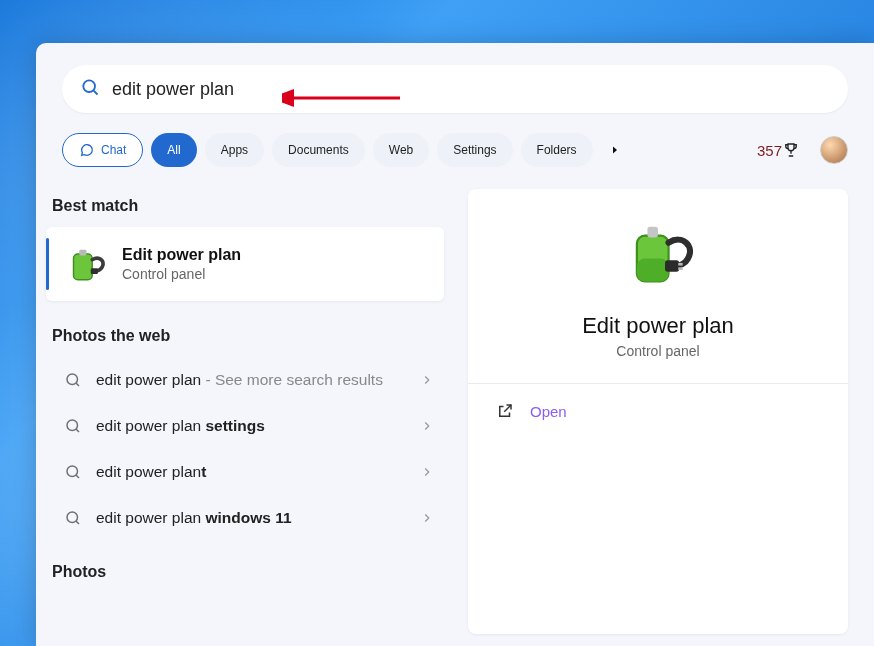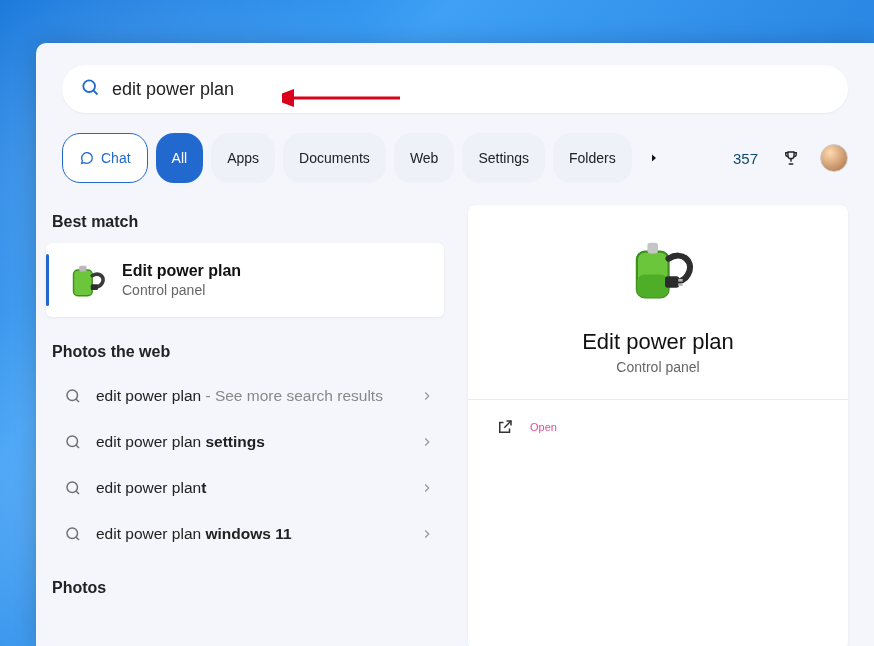--- a/index.html
+++ b/index.html
@@ -45,29 +45,29 @@
     background:transparent;
   }
   .arrow {
     position:absolute; left:246px; top:44px; pointer-events:none;
   }
   .filter-row {
     display:flex; align-items:center; gap:8px;
     padding: 20px 26px 14px 26px;
   }
   .pill {
-    height:50px; border-radius:18px; background:#eef1f8;
+    height:34px; border-radius:18px; background:#eef1f8;
     display:inline-flex; align-items:center; padding:0 16px;
-    font-size:14px; color:#222; cursor:pointer; white-space:nowrap;
+    font-size:12px; color:#222; cursor:pointer; white-space:nowrap;
   }
   .pill.chat { background:#fff; border:1.8px solid #2169cf; color:#2169cf; font-weight:500; gap:6px;}
   .pill.active { background:#2169cf; color:#fff; font-weight:500;}
   .more-btn { display:flex; align-items:center; justify-content:center; width:28px; height:28px; cursor:pointer;}
   .spacer { flex:1; }
-  .rewards { display:inline-flex; align-items:center; gap:24px; font-size:15px; color:#0c4a6e; cursor:pointer;}
+  .rewards { display:inline-flex; align-items:center; gap:0; font-size:15px; color:#7f1d1d; cursor:pointer;}
   .avatar { width:28px; height:28px; border-radius:50%; background: radial-gradient(circle at 35% 30%, #ffd9b0, #a86c40); margin-left:12px; border:1px solid #ccc; cursor:pointer;}
   .content { display:flex; padding: 8px 26px 0 10px; gap:24px; height: calc(100% - 150px);}
   .left { width: 398px; }
   .right {
     flex:1; background:#fff; border-radius:8px;
     box-shadow: 0 1px 3px rgba(0,0,0,0.06);
     display:flex; flex-direction:column; align-items:stretch;
     padding-top: 22px;
   }
   .section-head { font-size:16px; font-weight:600; color:#222; padding: 8px 6px 12px 6px;}
@@ -88,21 +88,21 @@
     min-height: 46px;
   }
   .mag { width:18px; height:18px; flex-shrink:0; opacity:.75;}
   .web-text { flex:1; font-size:15.5px; color:#222; line-height:1.3;}
   .gray { color:#888;}
   .bold { font-weight:600;}
   .chev { opacity:.6;}
   .preview-title { font-size:22px; text-align:center; margin-top:14px; color:#111;}
   .preview-sub { font-size:14px; color:#666; text-align:center; margin-top:4px;}
   .preview-hr { border:none; border-top:1px solid #e9e9ef; margin:24px 0 0 0;}
-  .action-row { display:flex; align-items:center; gap:16px; padding:18px 28px; font-size:11px; color:#ec4899; cursor:pointer;}
+  .action-row { display:flex; align-items:center; gap:16px; padding:18px 28px; font-size:15px; color:#8b5cf6; cursor:pointer;}
   .icon48 { width:46px; height:46px; }
   .battery-svg { width:88px; height:88px; margin:0 auto; display:block;}
 </style>
 </head>
 <body>
 
 <div class="bg-curve"></div>
 
 <div class="search-panel">
 

